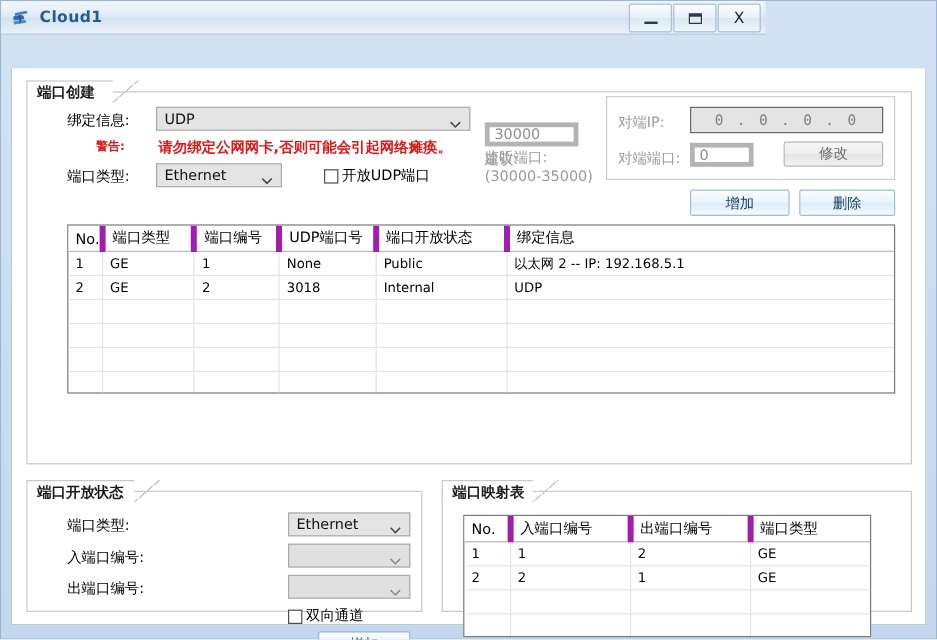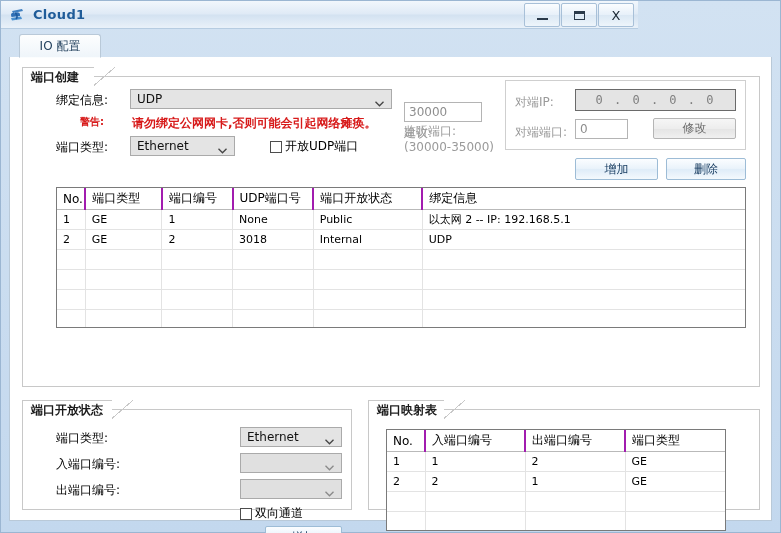--- a/index.html
+++ b/index.html
@@ -88,21 +88,21 @@
     background:#e4e4e4;border:1px solid #aaaaaa;
     display:flex;align-items:center;
     padding-left:6px;font-size:12px;color:#111;
   }
   .combo .arrow{
     position:absolute;right:7px;top:6px;width:9px;height:6px;
   }
   .combo.empty{background:#e0e0e0;}
   .textbox{
     position:absolute;box-sizing:border-box;height:20px;
-    background:#ffffff;border:1px solid #4c1d95;
+    background:#ffffff;border:4px solid #4c1d95;
     display:flex;align-items:center;padding-left:4px;
     font-size:12px;color:#111;
   }
   .textbox.dis{color:#8e8e8e;background:#ffffff;border-color:#b4b4b4;}
   .ipbox{
     position:absolute;box-sizing:border-box;height:22px;
     background:#e4e4e4;border:1px solid #6a6a6a;
     display:flex;align-items:center;justify-content:center;
     font-family:"DejaVu Sans Mono","Liberation Mono",monospace;
     font-size:12px;color:#7f7f7f;letter-spacing:2px;
@@ -123,21 +123,21 @@
 
   
   .grid{
     position:absolute;box-sizing:border-box;
     border:1px solid #7a7a7a;background:#ffffff;overflow:hidden;
   }
   .grid table{border-collapse:collapse;width:100%;table-layout:fixed;font-size:12px;}
   .grid th{
     font-weight:normal;text-align:left;
     padding:1px 0 1px 6px;height:19px;
-    border-right:2px solid #a21caf;border-bottom:1px solid #b9b9b9;
+    border-right:5px solid #a21caf;border-bottom:1px solid #b9b9b9;
     background:#ffffff;color:#000;font-size:12px;
     white-space:nowrap;overflow:hidden;
   }
   .grid td{
     padding:1px 0 1px 6px;height:17px;
     border-right:1px solid #e3e3e3;border-bottom:1px solid #e3e3e3;
     color:#000;white-space:nowrap;overflow:hidden;font-size:11px;
   }
   .grid th:last-child,.grid td:last-child{border-right:none;}
 </style>
@@ -164,25 +164,20 @@
         <span class="glyph-max"></span>
       </div>
       <div class="win-btn">
         <span class="glyph-close">X</span>
       </div>
     </div>
   </div>
 
   <div class="client">
 
-    <div class="tabstrip">
-      <div class="tab">
-        <span>IO 配置</span>
-      </div>
-    </div>
 
     <div class="tabpage">
 
       <div class="gbox" style="left:12px;top:10px;width:738px;height:320px;">
         <div class="gb-frame"></div>
         <div class="gb-tab" style="left:0;width:72px;">
           <span>端口创建</span>
         </div>
         <div class="gb-tab-slant" style="left:72px;"></div>
 

